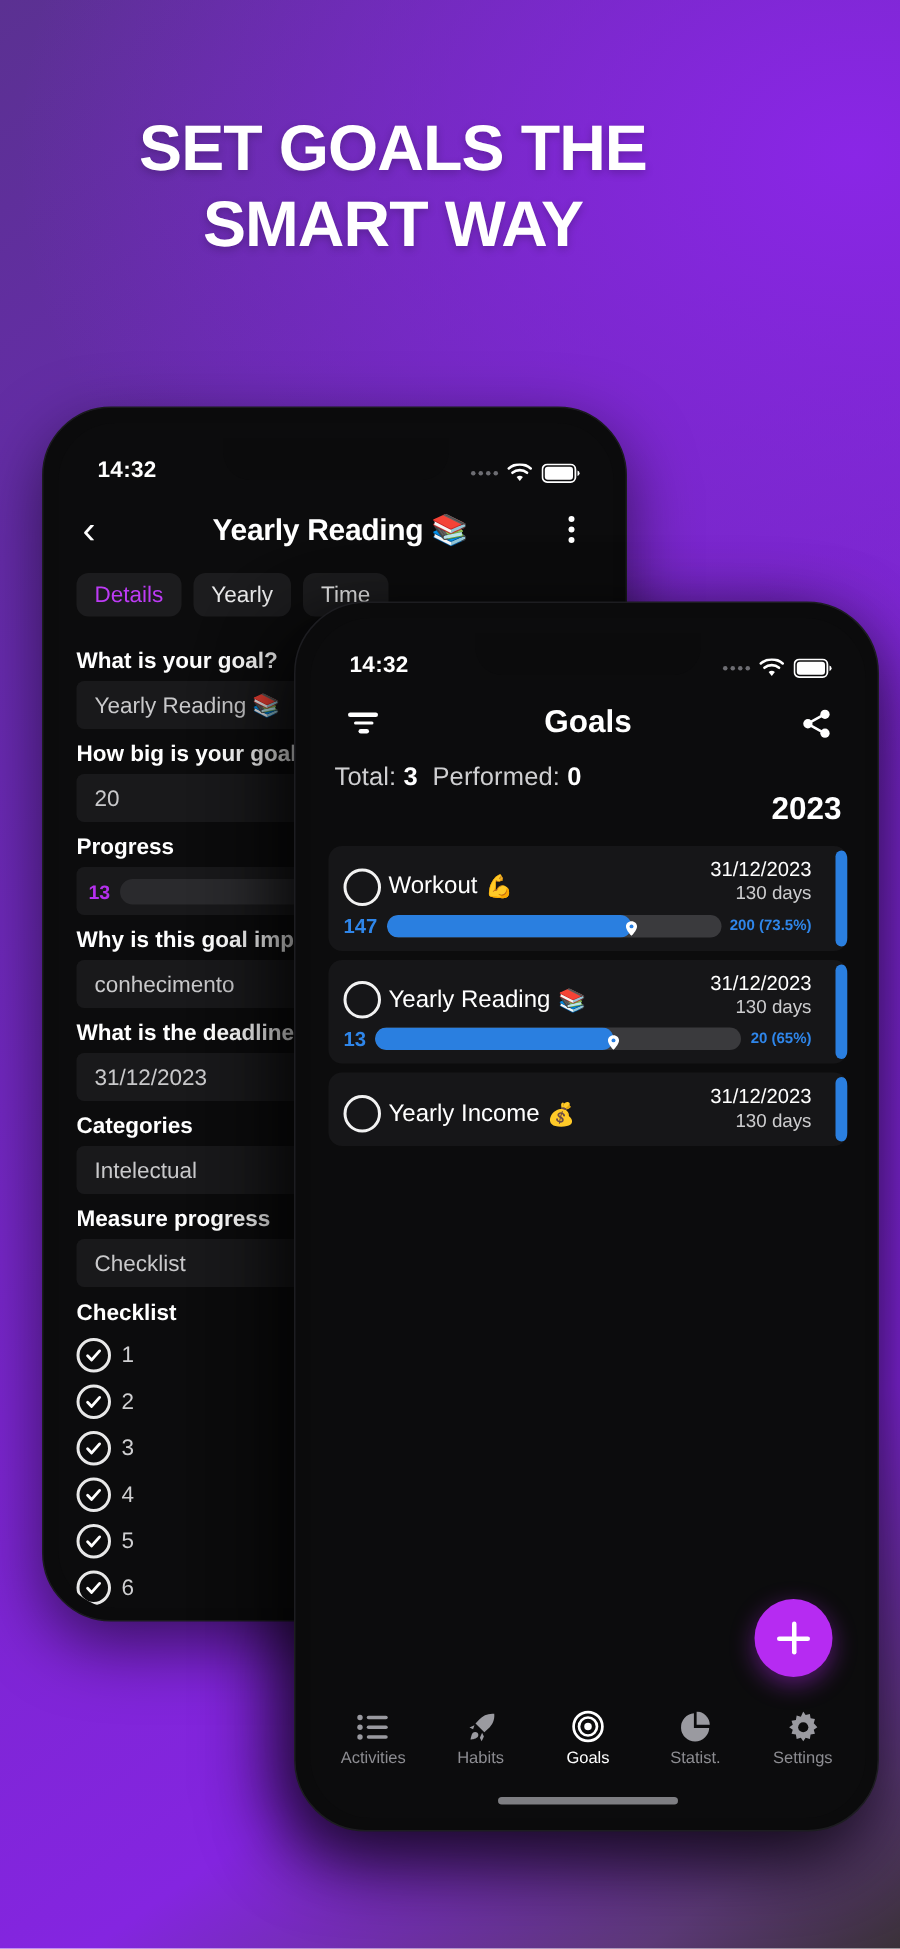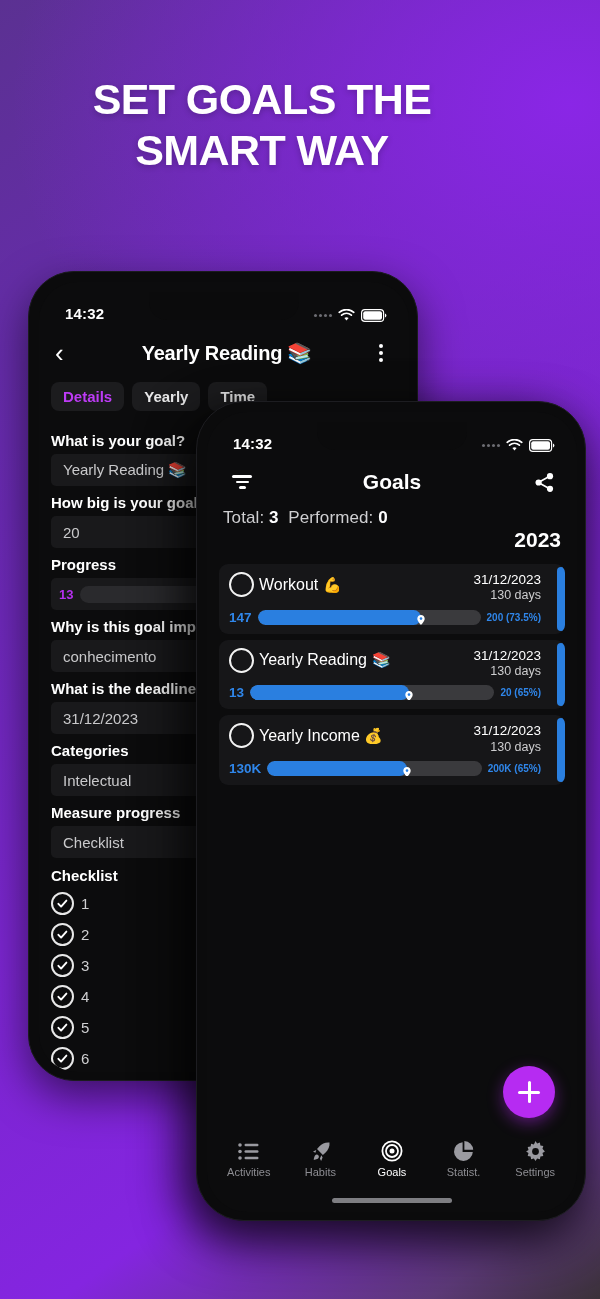--- a/index.html
+++ b/index.html
@@ -77,21 +77,21 @@
     display:flex; align-items:center; padding:0 16px; color:#fff;
   }
   .bp-back { font-size:26px; line-height:1; width:30px; color:#fff; font-weight:300; }
   .bp-title { flex:1; text-align:center; font-size:20px; font-weight:bold; letter-spacing:-.2px; }
   .bp-kebab { width:24px; display:flex; flex-direction:column; align-items:center; gap:3px; }
   .bp-kebab i { width:4px; height:4px; background:#fff; border-radius:50%; display:block; }
 
   .bp-tabs { position:absolute; top:100px; left:12px; display:flex; gap:8px; }
   .bp-tab {
     background:#1c1c1e; border-radius:8px; padding:6px 12px;
-    font-size:15px; font-weight:bold; color:#e9e9ea;
+    font-size:15px; font-weight:normal; color:#e9e9ea;
   }
   .bp-tab.active { color:#bd3bf5; }
 
   .bp-form { position:absolute; top:142px; left:12px; right:0; }
   .fl { font-size:15px; font-weight:bold; color:#fff; margin:8px 0 5px 0; white-space:nowrap; }
   .fv {
     background:#19191b; border-radius:5px; height:32px;
     display:flex; align-items:center; padding:0 12px;
     font-size:15px; color:#c9c9cb; white-space:nowrap; width:302px;
   }
@@ -143,21 +143,21 @@
 
   .cards { position:absolute; top:152px; left:12px; right:12px; display:flex; flex-direction:column; gap:6px; }
   .card {
     background:#161618; border-radius:9px; position:relative;
     padding:8px 10px 9px 10px; overflow:hidden;
   }
   .card-accent {
     position:absolute; right:0; top:3px; bottom:3px; width:8px;
     background:#2a7fe0; border-radius:5px;
   }
-  .card-top { display:flex; align-items:flex-start; justify-content:space-between; }
+  .card-top { display:flex; align-items:flex-end; justify-content:space-between; }
   .card-left { display:flex; align-items:center; gap:5px; min-width:0; }
   .card-circle {
     width:25px; height:25px; border:2px solid #f2f2f2; border-radius:50%; flex-shrink:0;
   }
   .card-name { font-size:16px; color:#fff; white-space:nowrap; }
   .card-emoji { font-size:15px; }
   .card-dates { text-align:right; padding-right:14px; line-height:1.22; }
   .card-date { font-size:13.5px; color:#fff; }
   .card-days { font-size:12.5px; color:#cdcdcf; }
 
@@ -439,31 +439,20 @@
             <div class="card-left">
               <span class="card-circle"></span>
               <span class="card-name">Yearly Income</span>
               <span class="card-emoji">💰</span>
             </div>
             <div class="card-dates">
               <div class="card-date">31/12/2023</div>
               <div class="card-days">130 days</div>
             </div>
           </div>
-          <div class="card-bar">
-            <span class="cb-start">130K</span>
-            <span class="cb-track">
-              <span class="cb-fill" style="width: 65%;"></span>
-              <span class="cb-pin" style="left: 65%;"><svg width="11" height="11" viewBox="0 0 11 11">
-                  <path d="M5.5 0.6C3.4.6 1.8 2.2 1.8 4.2c0 2.6 3.7 6.2 3.7 6.2s3.7-3.6 3.7-6.2c0-2-1.6-3.6-3.7-3.6z" fill="#fff"></path>
-                  <circle cx="5.5" cy="4.1" r="1.3" fill="#2a7fe0"></circle>
-                </svg></span>
-            </span>
-            <span class="cb-end">200K (65%)</span>
-          </div>
         </div>
       </div>
 
     <div class="fab"></div>
 
     <div class="tabbar" id="tabBar">
         <div class="tabitem">
           <span class="tabicon">
             <svg width="21" height="19" viewBox="0 0 21 19">
               <circle cx="2" cy="3" r="1.8" fill="#9a9aa0"></circle>

